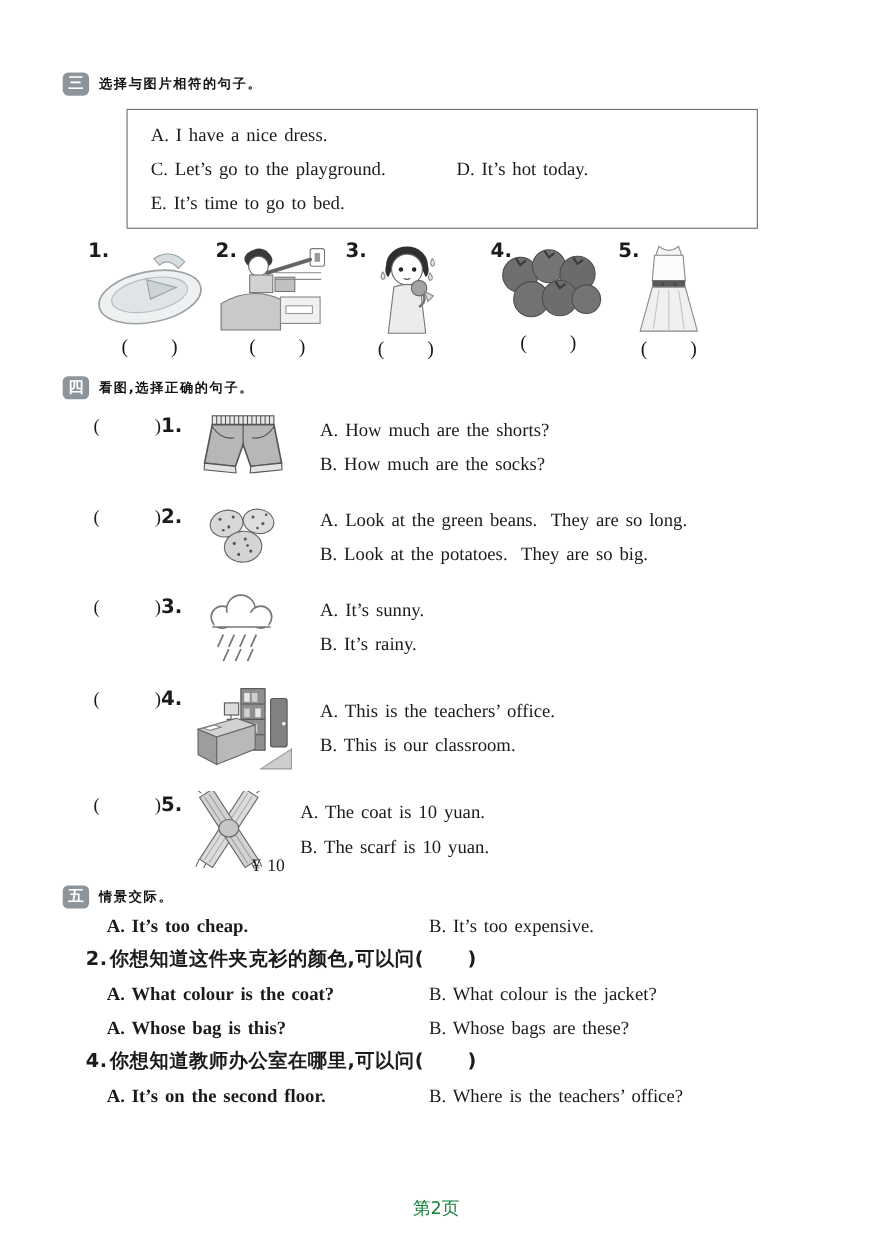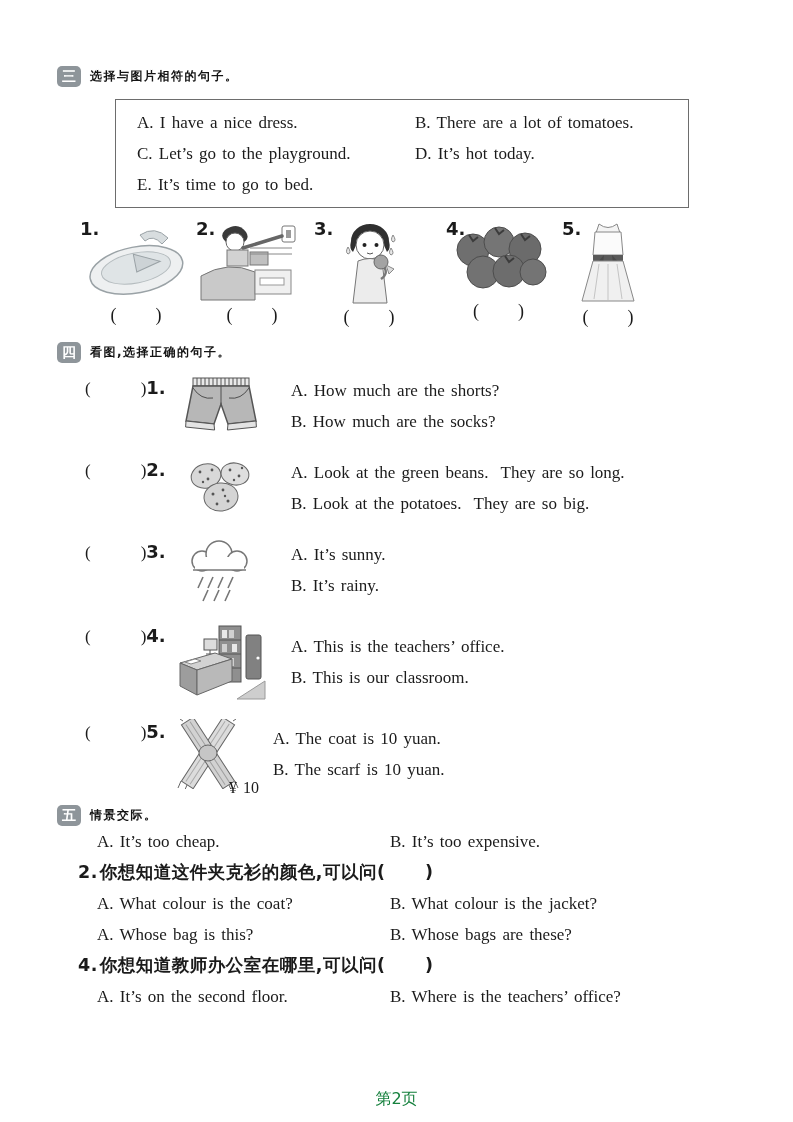--- a/index.html
+++ b/index.html
@@ -31,39 +31,38 @@
   .q4-num{font-weight:bold;font-size:18px;font-family:"DejaVu Sans","Liberation Sans",sans-serif;}
   .q4-pic{width:96px;flex:0 0 auto;text-align:center;margin-right:22px;position:relative;}
   .q4-opts{font-size:17px;line-height:31px;}
   .price{font-size:16px;position:absolute;right:-16px;bottom:-4px;margin-top:40px;}
   .h70{min-height:70px}.h72{min-height:72px}.h84{min-height:84px}.h78{min-height:78px}
 
   #sec5{margin:8px 0 0 57px;}
   .q5-stem{margin-left:21px;font-size:17.5px;line-height:31px;font-weight:600;letter-spacing:0.5px;}
   .q5-stem .q5-num{font-weight:bold;margin-right:2px;}
   .q5-opts{display:flex;margin-left:40px;font-size:17px;line-height:31px;font-weight:normal;}
-  .q5-optA{width:293px;flex:0 0 auto;}
+  .q5-optA{width:293px;flex:0 0 auto;font-weight:bold;}
 
   .footer{position:absolute;left:0;right:0;bottom:12px;text-align:center;font-size:16px;color:#15803d;}
 </style>
 </head>
 <body>
 
 <div class="page">
 
   <div id="sec3">
     <div class="sec">
       <span class="badge">三</span>
       <span class="sec-title zh">选择与图片相符的句子。</span>
     </div>
 
     <div class="choice-box en">
       <div class="cb-row">
         <span class="cb-left">A. I have a nice dress.</span>
-        <span>B. There are a lot of tomatoes.</span>
       </div>
       <div class="cb-row">
         <span class="cb-left">C. Let’s go to the playground.</span>
         <span>D. It’s hot today.</span>
       </div>
       <div class="cb-row">
         <span class="cb-left">E. It’s time to go to bed.</span>
         <span></span>
       </div>
     </div>

